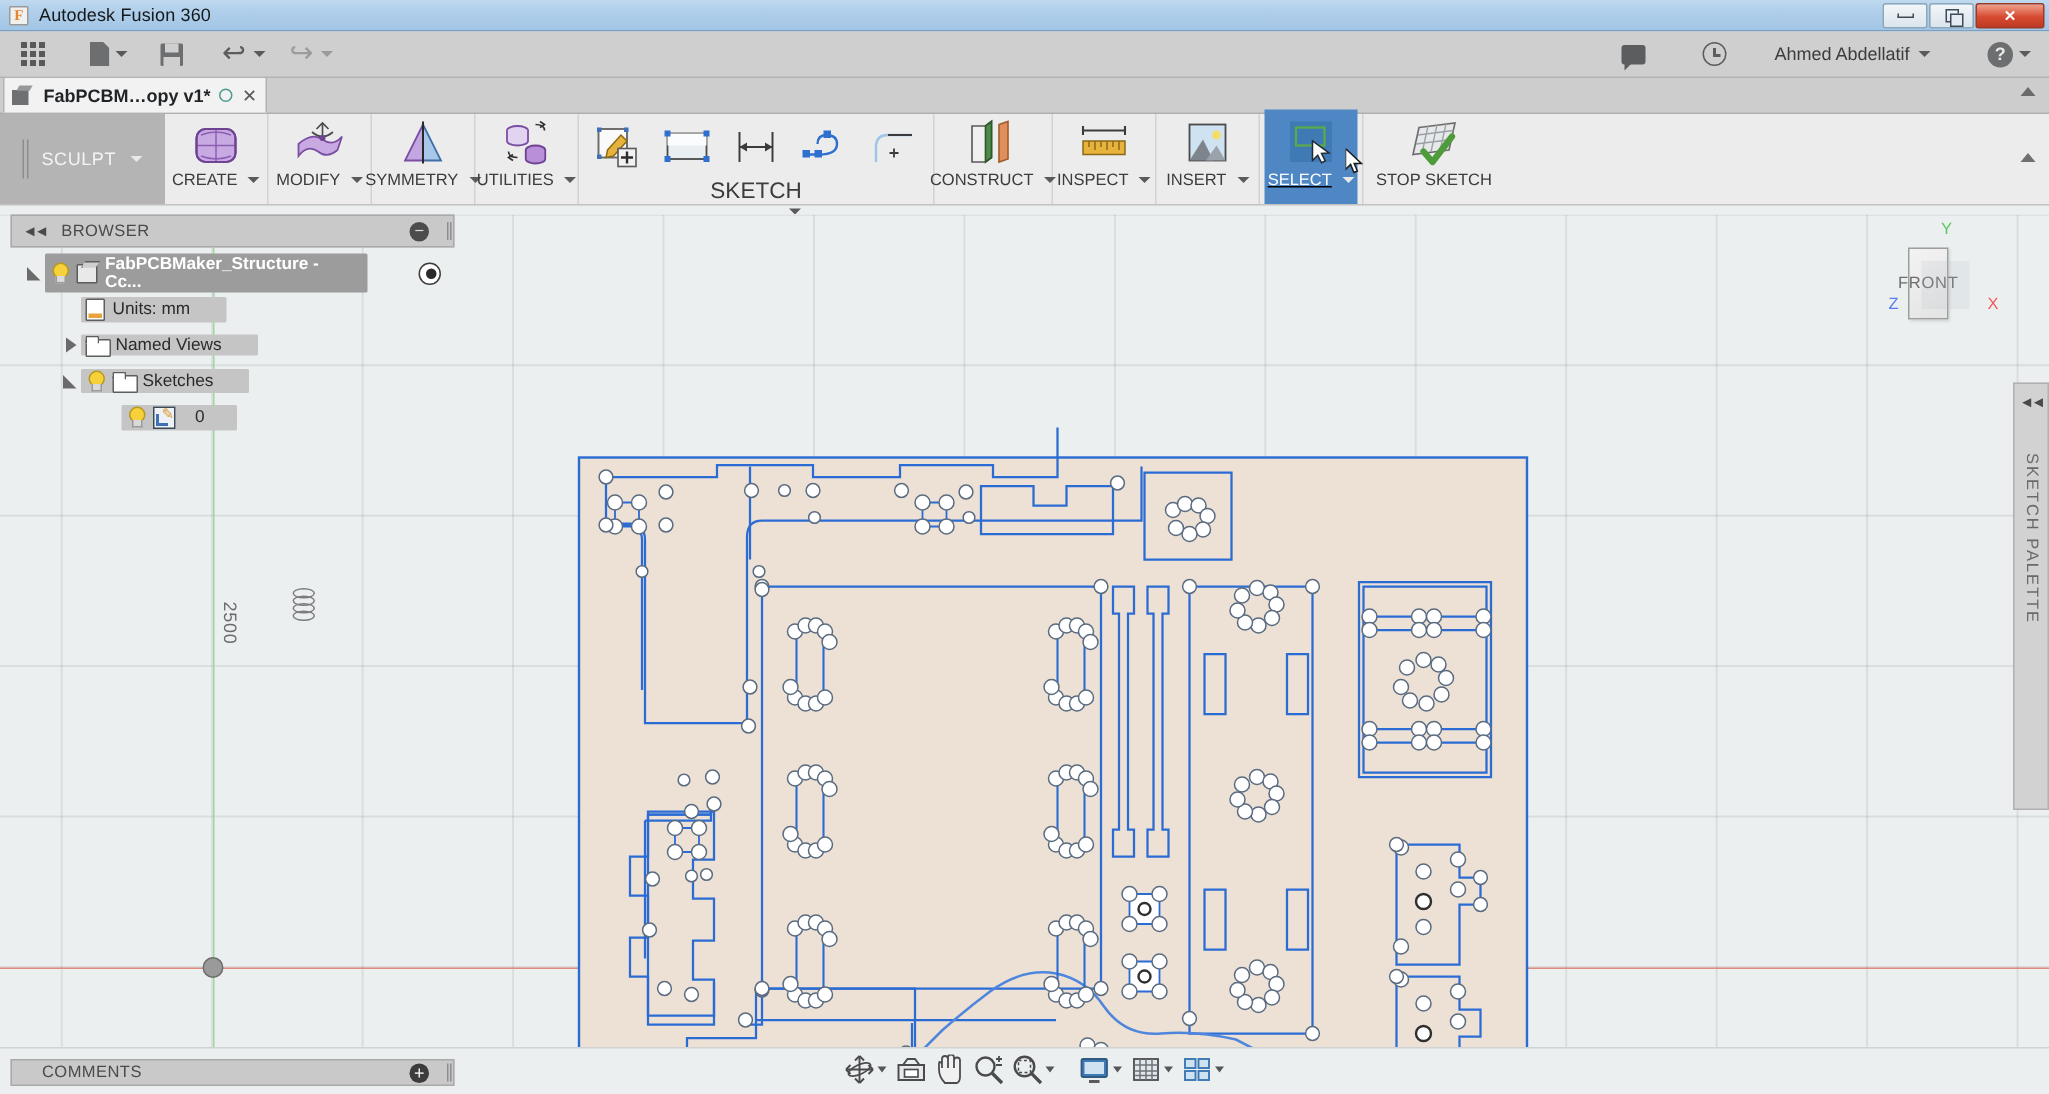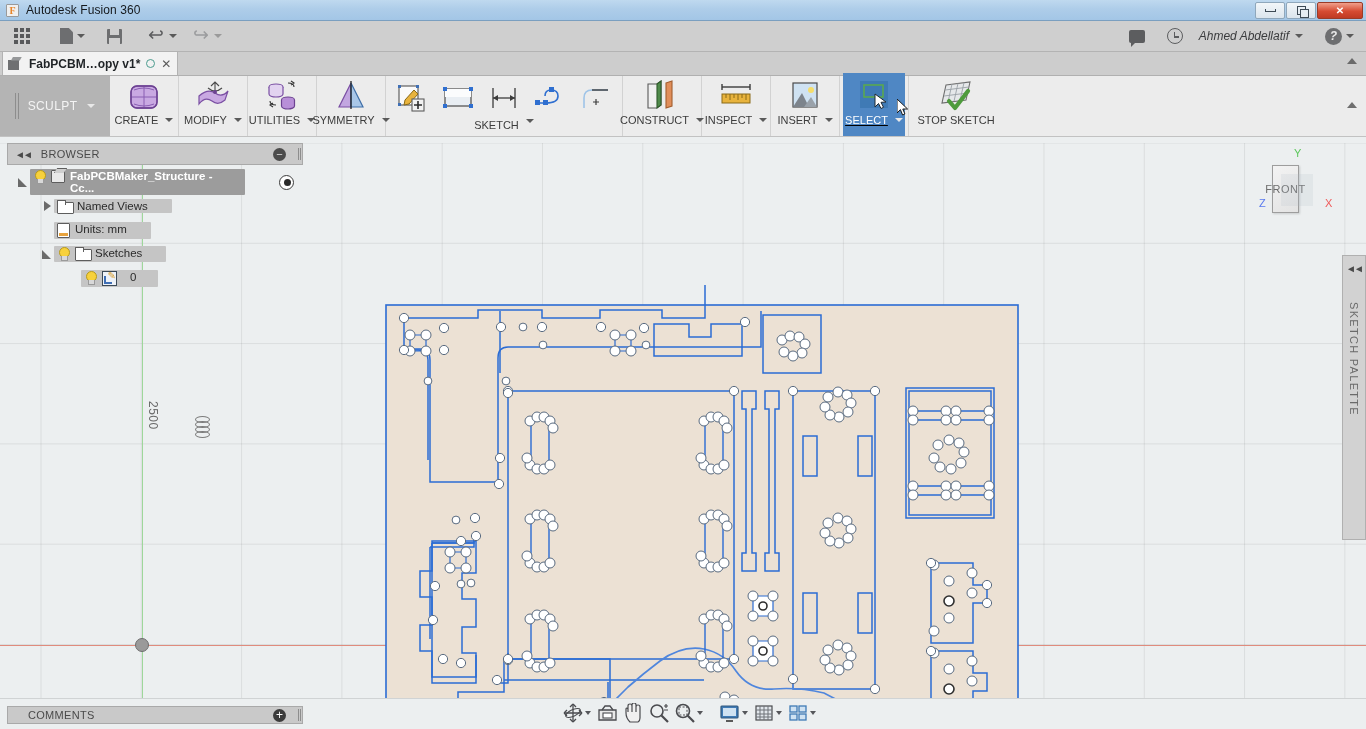--- a/index.html
+++ b/index.html
@@ -57,21 +57,21 @@
   .caret.light { border-top-color: #e8e8e8; }
   .caret.dim { border-top-color: #9a9a9a; }
   .ico-doc { width:13px;height:16px;background:#6d6e70;
     clip-path: polygon(0 0, 68% 0, 100% 26%, 100% 100%, 0 100%); }
   .ico-save { width:15px;height:15px;background:#6d6e70; position:relative; border-radius:1px; }
   .ico-save:before{content:"";position:absolute;left:3px;top:0;width:9px;height:6px;background:#cfcfcf;}
   .ico-save:after{content:"";position:absolute;left:2px;bottom:0;width:11px;height:6px;background:#cfcfcf;}
   .arrow-u, .arrow-r { width:17px;height:14px;position:relative; }
   .arrow-u:before{content:"↩";font-size:19px;color:#5c5d5f;position:absolute;top:-6px;left:0;}
   .arrow-r:before{content:"↪";font-size:19px;color:#9b9c9e;position:absolute;top:-6px;left:0;}
-  .qright { position:absolute; right:8px; display:flex; align-items:center; gap:0;font-style:italic; }
+  .qright { position:absolute; right:8px; display:flex; align-items:center; gap:16px; }
   .ico-chat { width:16px;height:13px;background:#5c5d5f;border-radius:2px;position:relative; }
   .ico-chat:after{content:"";position:absolute;left:2px;bottom:-4px;border-left:5px solid #5c5d5f;
     border-bottom:5px solid transparent;}
   .ico-clock { width:16px;height:16px;border:1.7px solid #5c5d5f;border-radius:50%;position:relative;}
   .ico-clock:before{content:"";position:absolute;left:6px;top:2.5px;width:1.6px;height:5.5px;background:#5c5d5f;}
   .ico-clock:after{content:"";position:absolute;left:6.5px;top:7px;width:4.5px;height:1.6px;background:#5c5d5f;}
   .username { font-size:12px;color:#3b3c3e; margin:0 2px 0 8px; }
   .ico-help { width:17px;height:17px;border-radius:50%;background:#6d6e70;color:#e9e9e9;
     font-size:12px;font-weight:bold;text-align:center;line-height:17px; }
 
@@ -112,41 +112,41 @@
     justify-content:flex-start; padding-top:5px; cursor:default;
   }
   .rbtn.active { background:#4f87c4;text-decoration:underline; }
   .rbtn.active .rlabel { color:#fff; }
   .ricon { height:34px; display:flex; align-items:center; justify-content:center; }
   .rlabel { font-size:11px; color:#3c3c3c; display:flex; align-items:center; gap:3px; margin-top:2px; }
   .sketchgroup { display:flex; flex-direction:column; align-items:center;
     border-right:1px solid #d2d2d2; padding:0 4px; }
   .sketchrow { display:flex; align-items:center; height:44px; gap:2px; }
   .sbtn { width:44px;height:40px;display:flex;align-items:center;justify-content:center; }
-  .grouplabel { font-size:11px;color:#3c3c3c;display:flex;align-items:flex-start;gap:3px;
-    height:17px; }
+  .grouplabel { font-size:15px;color:#3c3c3c;display:flex;align-items:flex-end;gap:3px;
+    height:17px;flex-direction:column; }
   .ribbon-collapse { position:absolute; right:9px; top:50%; margin-top:-4px; width:0;height:0;
     border-left:5px solid transparent;border-right:5px solid transparent;border-bottom:6px solid #6f6f6f;}
 
   
   .browser {
     position:absolute; top:143px; left:7px; width:296px; height:22px;
     background:#c9c9c9; border:1px solid #a9a9a9;
     display:flex; align-items:center;
   }
   .br-collapse { margin-left:7px; font-size:10px; color:#4a4a4a; letter-spacing:-2px; }
   .br-title { font-size:11px; color:#4a4a4a; margin-left:10px; letter-spacing:.3px; }
   .br-minus { position:absolute; right:16px; width:13px;height:13px;border-radius:50%;
     background:#4c4c4c; color:#ddd; font-size:11px; line-height:12px; text-align:center; }
   .br-grip { position:absolute; right:3px; width:1px;height:12px;background:#8d8d8d;
     box-shadow:2px 0 0 #8d8d8d; }
 
   .tree { position:absolute; top:170px; left:7px; width:296px; font-size:11.5px; color:#2b2b2b; }
   .trow { display:flex; align-items:center; height:24px; }
-  .tnode { display:flex; gap:5px; padding:1px 24px 1px 3px; border-radius:1px; }
+  .tnode { display:flex; align-items:center; gap:5px; padding:1px 24px 1px 3px; border-radius:1px; }
   .tnode.sel { background:#9c9c9c; color:#fff; font-weight:bold; }
   .tnode.hl { background:#c5c5c5; }
   .tarrow { width:13px;height:13px; position:relative; flex:none; }
   .tarrow.closed:after { content:""; position:absolute; left:3px; top:1px;
     border-left:7px solid #6a6a6a; border-top:5px solid transparent; border-bottom:5px solid transparent; }
   .tarrow.open:after { content:""; position:absolute; left:1px; top:2px;
     width:0;height:0;border-left:9px solid #6a6a6a;border-top:9px solid transparent; }
   .bulb { width:13px;height:14px; position:relative; flex:none; }
   .bulb:before { content:""; position:absolute; left:2px; top:0; width:9px;height:9px;
     border-radius:50%; background:#f7d13c; border:1px solid #b79a1c; }
@@ -350,46 +350,46 @@
           <span>MODIFY</span>
           <span class="caret"></span>
         </div>
       </div>
     </div>
 
     <div class="rgroup">
       <div class="rbtn">
         <div class="ricon">
           <svg width="36" height="32" viewBox="0 0 36 32">
+            <path d="M18 4 L6 28 L18 28 Z" fill="#c2a6e0" stroke="#7a4fa3" stroke-width="1.2"></path>
+            <path d="M18 4 L30 28 L18 28 Z" fill="#a9c7e8" stroke="#3f6fa8" stroke-width="1.2"></path>
+            <line x1="18" y1="2" x2="18" y2="30" stroke="#262626" stroke-width="1.3"></line>
+          </svg>
+        </div>
+        <div class="rlabel">
+          <span>SYMMETRY</span>
+          <span class="caret"></span>
+        </div>
+      </div>
+    </div>
+
+    <div class="rgroup">
+      <div class="rbtn">
+        <div class="ricon">
+          <svg width="36" height="32" viewBox="0 0 36 32">
             <ellipse cx="12" cy="8" rx="7" ry="3" fill="#e2d3f0" stroke="#7a4fa3" stroke-width="1.2"></ellipse>
             <path d="M5 8 v7 a7 3 0 0 0 14 0 V8" fill="#e2d3f0" stroke="#7a4fa3" stroke-width="1.2"></path>
             <ellipse cx="24" cy="21" rx="6.5" ry="3" fill="#b88fd8" stroke="#6d4392" stroke-width="1.2"></ellipse>
             <path d="M17.5 21 v6 a6.5 3 0 0 0 13 0 v-6" fill="#b88fd8" stroke="#6d4392" stroke-width="1.2"></path>
             <path d="M24 4 q6 0 6 4 M27 2 l3 2 l-3 2" stroke="#333" stroke-width="1.1" fill="none"></path>
             <path d="M12 26 q-6 0 -6 -4 M9 28 l-3 -2 l3 -2" stroke="#333" stroke-width="1.1" fill="none"></path>
           </svg>
         </div>
         <div class="rlabel">
           <span>UTILITIES</span>
-          <span class="caret"></span>
-        </div>
-      </div>
-    </div>
-
-    <div class="rgroup">
-      <div class="rbtn">
-        <div class="ricon">
-          <svg width="36" height="32" viewBox="0 0 36 32">
-            <path d="M18 4 L6 28 L18 28 Z" fill="#c2a6e0" stroke="#7a4fa3" stroke-width="1.2"></path>
-            <path d="M18 4 L30 28 L18 28 Z" fill="#a9c7e8" stroke="#3f6fa8" stroke-width="1.2"></path>
-            <line x1="18" y1="2" x2="18" y2="30" stroke="#262626" stroke-width="1.3"></line>
-          </svg>
-        </div>
-        <div class="rlabel">
-          <span>SYMMETRY</span>
           <span class="caret"></span>
         </div>
       </div>
     </div>
 
     <div class="sketchgroup">
       <div class="sketchrow">
         <div class="sbtn">
           <svg width="30" height="28" viewBox="0 0 30 28">
             <rect x="2" y="2" width="19" height="19" fill="#fafafa" stroke="#6c6c6c" stroke-width="1.3"></rect>
@@ -987,41 +987,41 @@
     <div class="trow" style="padding-left:10px; position:relative;">
       <span class="tarrow open"></span>
       <span class="tnode sel" style="width:215px;">
         <span class="bulb"></span>
         <span class="compicon"></span>
         <span>FabPCBMaker_Structure - Cc...</span>
       </span>
       <span class="radio-target"></span>
     </div>
 
-    <div class="trow" style="padding-left:34px;">
-      <span class="tarrow closed"></span>
-      <span class="tnode hl">
-        <span class="folder"></span>
-        <span>Named Views</span>
-      </span>
-    </div>
-
     <div class="trow" style="padding-left:47px; position:relative;">
       <span class="tnode hl">
         <span class="docicon"></span>
         <span>Units: mm</span>
       </span>
       <span class="spring">
           <i></i>
           <i></i>
           <i></i>
           <i></i>
         </span>
     </div>
 
+    <div class="trow" style="padding-left:34px;">
+      <span class="tarrow closed"></span>
+      <span class="tnode hl">
+        <span class="folder"></span>
+        <span>Named Views</span>
+      </span>
+    </div>
+
 
     <div class="trow" style="padding-left:34px;">
       <span class="tarrow open"></span>
       <span class="tnode hl">
         <span class="bulb"></span>
         <span class="folder"></span>
         <span>Sketches</span>
       </span>
     </div>
 

